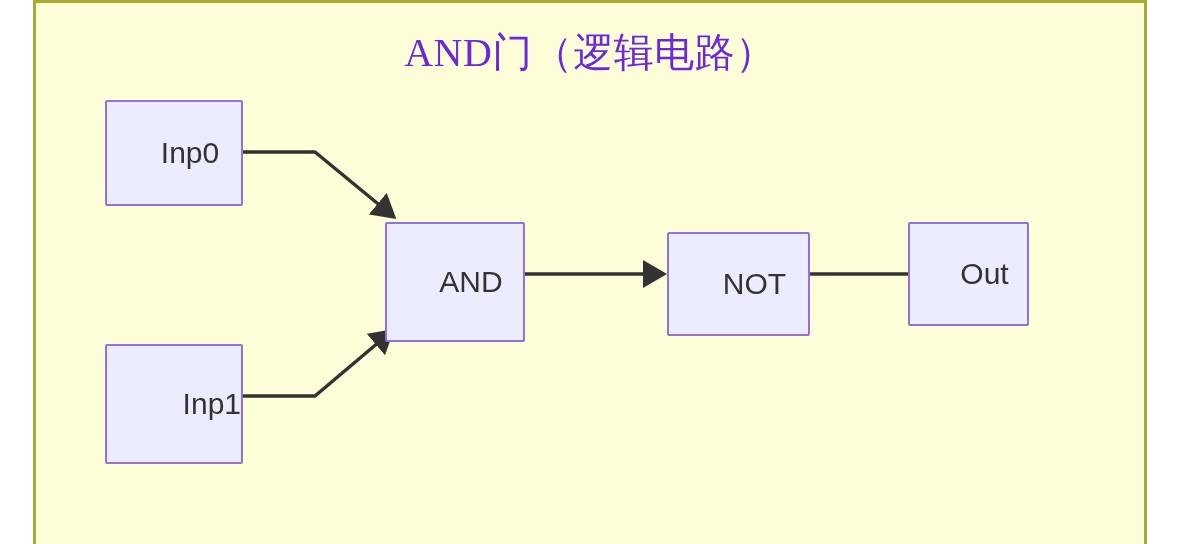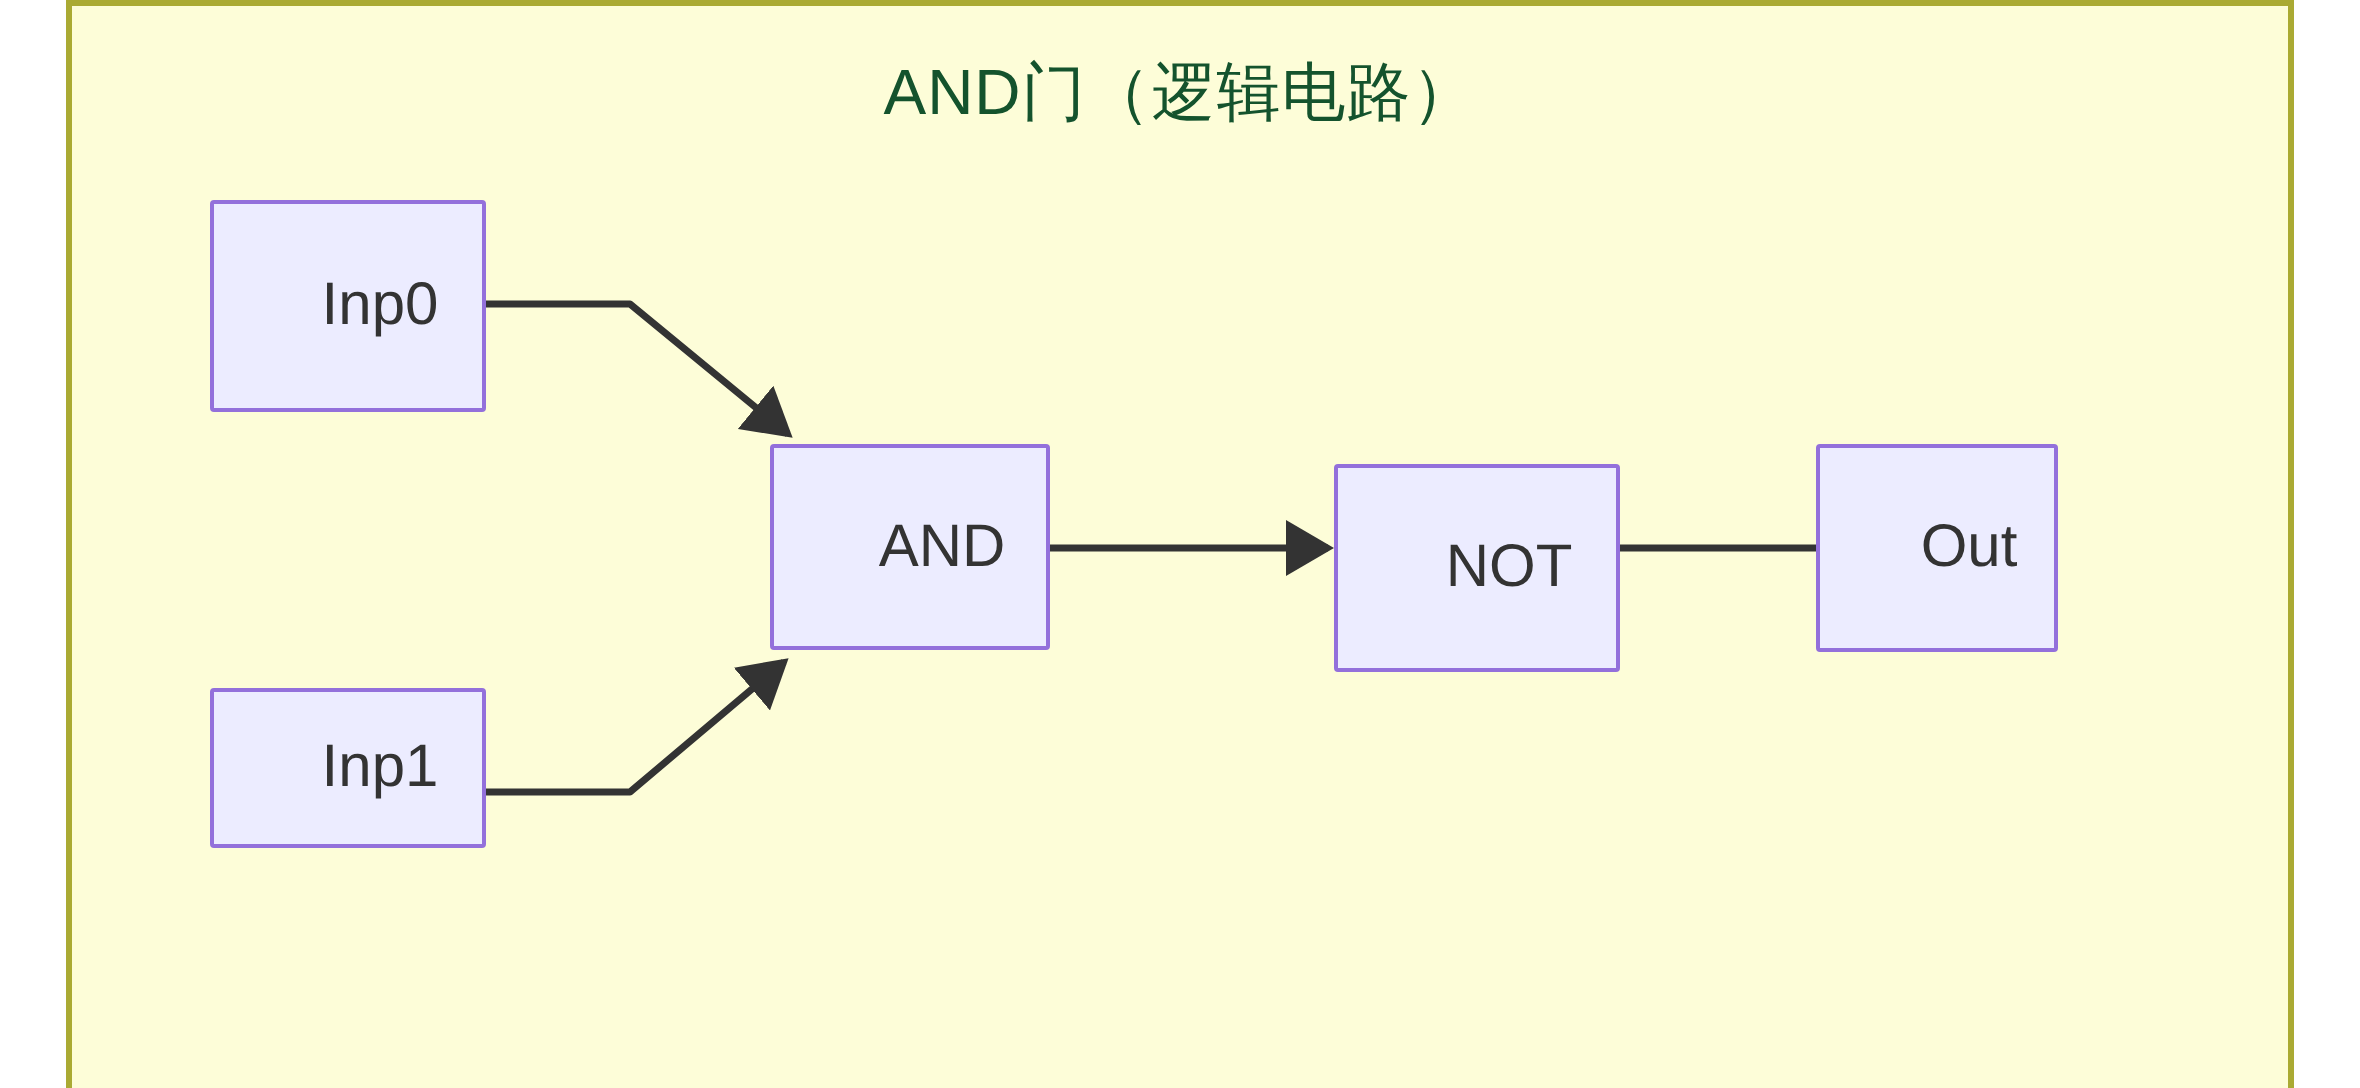--- a/index.html
+++ b/index.html
@@ -20,23 +20,24 @@
     box-sizing: border-box;
     background: #fdfdd8;
     border: 3px solid #aaaa33;
   }
   .diagram-title {
     position: absolute;
     left: 0;
     top: 22px;
     width: 100%;
     text-align: center;
-    font-size: 32px;
-    color: #14532d;
+    font-size: 40px;
+    color: #6d28d9;
     letter-spacing: 0.5px;
+    font-family: Liberation Serif, serif;
   }
   .edge-layer {
     position: absolute;
     left: 0;
     top: 0;
     width: 1108px;
     height: 594px;
   }
   .node {
     position: absolute;
@@ -73,25 +74,25 @@
 
     <path d="M 489,271 L 628,271" fill="none" stroke-width="3.5" stroke-linecap="butt" marker-end="url(#arrowhead)" stroke="#333333"></path>
 
     <path d="M 774,271 L 913,271" fill="none" stroke-width="3.5" stroke-linecap="butt" marker-end="url(#arrowhead)" stroke="#333333"></path>
   </svg>
 
   <div class="node" style="left:69px;  top:97px;  width:138px; height:106px;">
     <span>Inp0</span>
   </div>
 
-  <div class="node" style="left:69px;  top:341px; width:138px; height:80px;">
+  <div class="node" style="left:69px;  top:341px; width:138px; height:120px;justify-content:flex-end;">
     <span>Inp1</span>
   </div>
 
-  <div class="node" style="left:349px; top:219px; width:140px; height:103px;">
+  <div class="node" style="left:349px; top:219px; width:140px; height:120px;">
     <span>AND</span>
   </div>
 
   <div class="node" style="left:631px; top:229px; width:143px; height:104px;">
     <span>NOT</span>
   </div>
 
   <div class="node" style="left:872px; top:219px; width:121px; height:104px;">
     <span>Out</span>
   </div>

